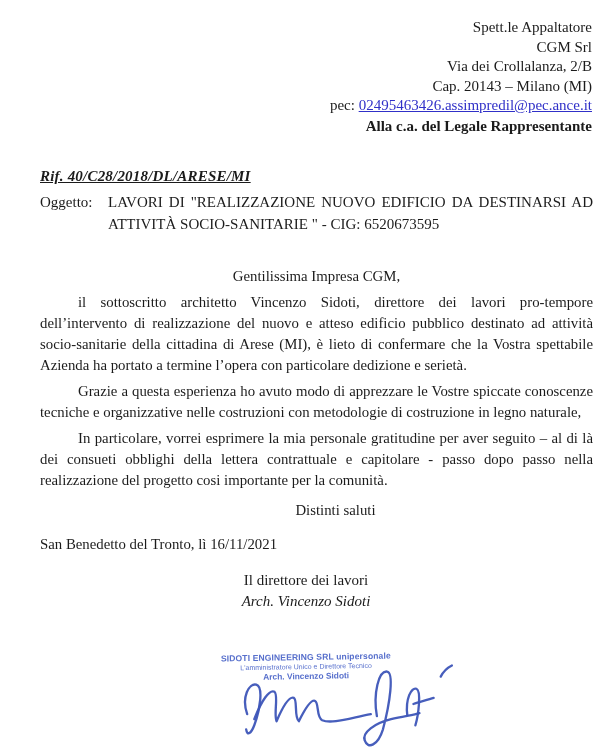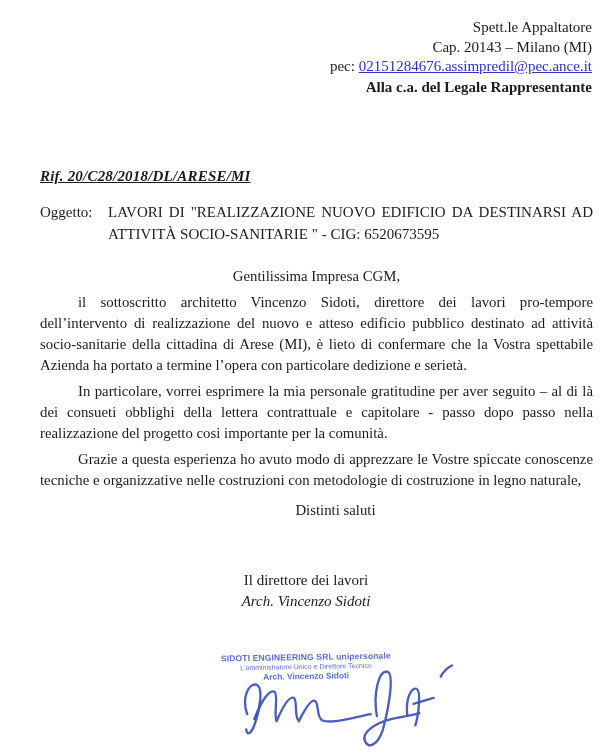--- a/index.html
+++ b/index.html
@@ -37,21 +37,21 @@
 
   
   .rif{
     position:absolute;top:168px;left:40px;
     font-size:15px;font-weight:bold;font-style:italic;
     text-decoration:underline;letter-spacing:.2px;
   }
 
   
   .subject{
-    position:absolute;top:202px;left:40px;width:553px;
+    position:absolute;top:192px;left:40px;width:553px;
     display:flex;font-size:15px;line-height:21.5px;
   }
   .subject-label{width:68px;flex-shrink:0;}
   .subject-text{flex:1;text-align:justify;}
 
   
   .letter-body{
     position:absolute;top:266px;left:40px;width:553px;
     font-size:14.8px;line-height:21px;
   }
@@ -91,38 +91,41 @@
     opacity:.95;
   }
 </style>
 </head>
 <body>
 
 <div class="page">
 
   <div class="recipient">
     <div>Spett.le Appaltatore</div>
+    <div>CGM Srl</div>
+    <div>Via dei Crollalanza, 2/B</div>
     <div>Cap. 20143 – Milano (MI)</div>
-    <div><span>pec: </span><a href="#" class="pec-link">02151284676.assimpredil@pec.ance.it</a></div>
+    <div><span>pec: </span><a href="#" class="pec-link">02495463426.assimpredil@pec.ance.it</a></div>
     <div class="attention">Alla c.a. del Legale Rappresentante</div>
   </div>
 
-  <div class="rif">Rif. 20/C28/2018/DL/ARESE/MI</div>
+  <div class="rif">Rif. 40/C28/2018/DL/ARESE/MI</div>
 
   <div class="subject">
     <div class="subject-label">Oggetto:</div>
     <div class="subject-text">LAVORI DI "REALIZZAZIONE NUOVO EDIFICIO DA DESTINARSI AD ATTIVITÀ SOCIO-SANITARIE " - CIG: 6520673595</div>
   </div>
 
   <div class="letter-body">
     <p class="salutation">Gentilissima Impresa CGM,</p>
     <p class="para">il sottoscritto architetto Vincenzo Sidoti, direttore dei lavori pro-tempore dell’intervento di realizzazione del nuovo e atteso edificio pubblico destinato ad attività socio-sanitarie della cittadina di Arese (MI), è lieto di confermare che la Vostra spettabile Azienda ha portato a termine l’opera con particolare dedizione e serietà.</p>
+    <p class="para">Grazie a questa esperienza ho avuto modo di apprezzare le Vostre spiccate conoscenze tecniche e organizzative nelle costruzioni con metodologie di costruzione in legno naturale,</p>
     <p class="para">In particolare, vorrei esprimere la mia personale gratitudine per aver seguito – al di là dei consueti obblighi della lettera contrattuale e capitolare - passo dopo passo nella realizzazione del progetto cosi importante per la comunità.</p>
-    <p class="para">Grazie a questa esperienza ho avuto modo di apprezzare le Vostre spiccate conoscenze tecniche e organizzative nelle costruzioni con metodologie di costruzione in legno naturale,</p>
     <p class="closing">Distinti saluti</p>
+    <p class="dateline">San Benedetto del Tronto, lì 16/11/2021</p>
   </div>
 
   <div class="sig-block">
     <div class="sig-role">Il direttore dei lavori</div>
     <div class="sig-name">Arch. Vincenzo Sidoti</div>
   </div>
 
   <div class="stamp">
     <div class="stamp-l1">SIDOTI ENGINEERING SRL unipersonale</div>
     <div class="stamp-l2">L'amministratore Unico e Direttore Tecnico</div>

